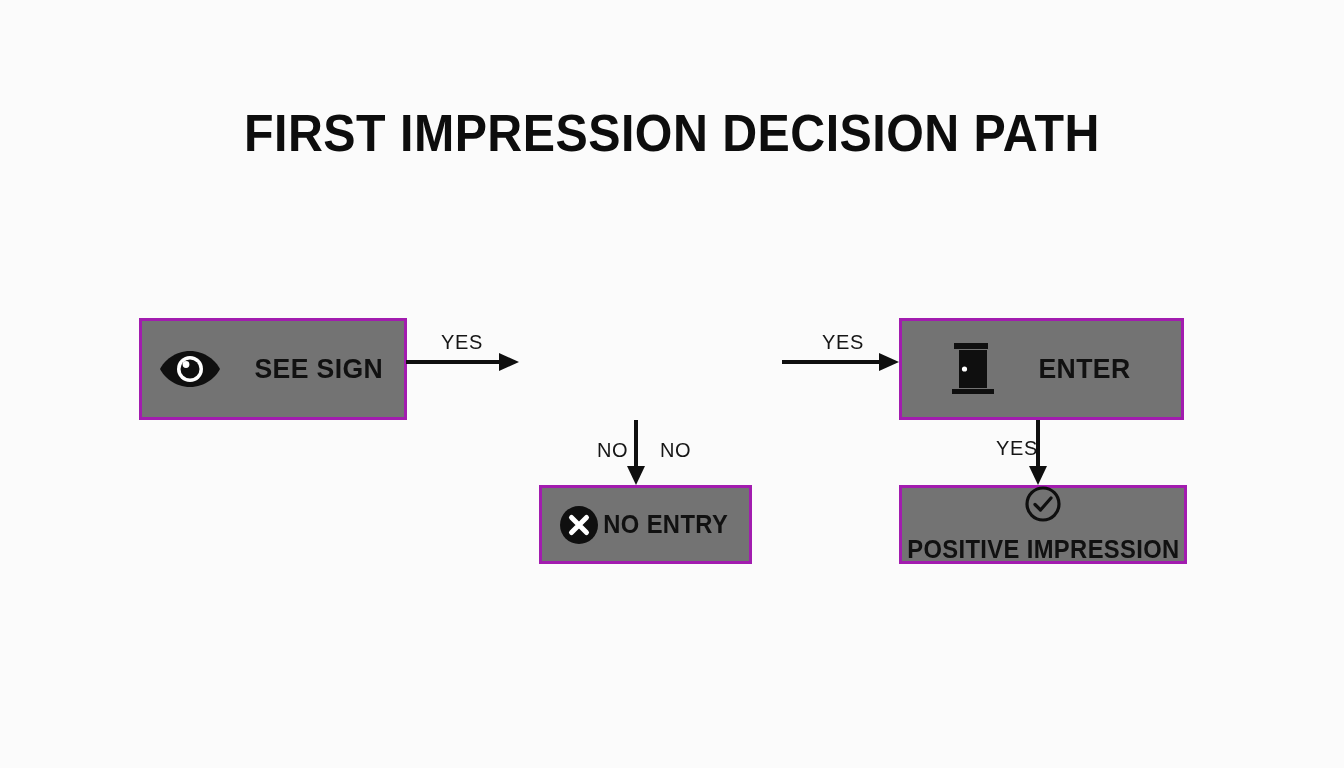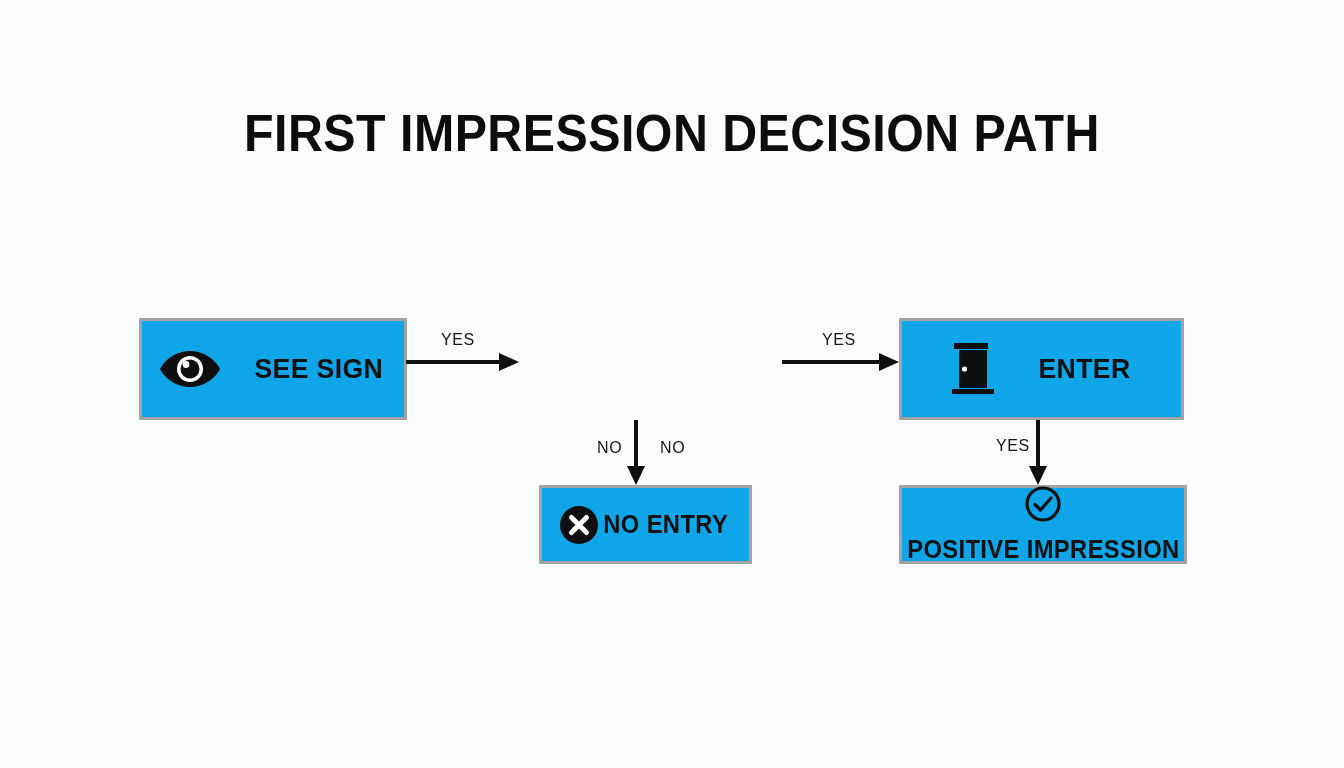--- a/index.html
+++ b/index.html
@@ -36,22 +36,22 @@
     color: #0d0d0d;
     transform: scaleX(0.93);
     transform-origin: center center;
     white-space: nowrap;
   }
 
   
   .node {
     position: absolute;
     box-sizing: border-box;
-    background: #0ea5e9;
-    border: 3px solid #a3a3a3;
+    background: #737373;
+    border: 3px solid #a21caf;
     display: flex;
     align-items: center;
     justify-content: center;
   }
   .node .inner {
     display: flex;
     align-items: center;
     justify-content: center;
     gap: 26px;
   }
@@ -95,21 +95,21 @@
   #arrow-see-to-stop { left: 406px; top: 352px; }
   #arrow-stop-to-enter { left: 782px; top: 352px; }
   #arrow-stop-to-noentry { left: 626px; top: 420px; }
   #arrow-enter-to-positive { left: 1028px; top: 420px; }
 
   
   .edge-label {
     position: absolute;
     font-family: "Liberation Sans", sans-serif;
     font-weight: normal;
-    font-size: 16px;
+    font-size: 20px;
     letter-spacing: 0.6px;
     color: #161616;
     white-space: nowrap;
   }
   #label-yes-1 { left: 441px;  top: 331px; }
   #label-yes-2 { left: 822px;  top: 331px; }
   #label-no-left  { left: 597px; top: 439px; }
   #label-no-right { left: 660px; top: 439px; }
   #label-yes-3 { left: 996px;  top: 437px; }
 </style>

